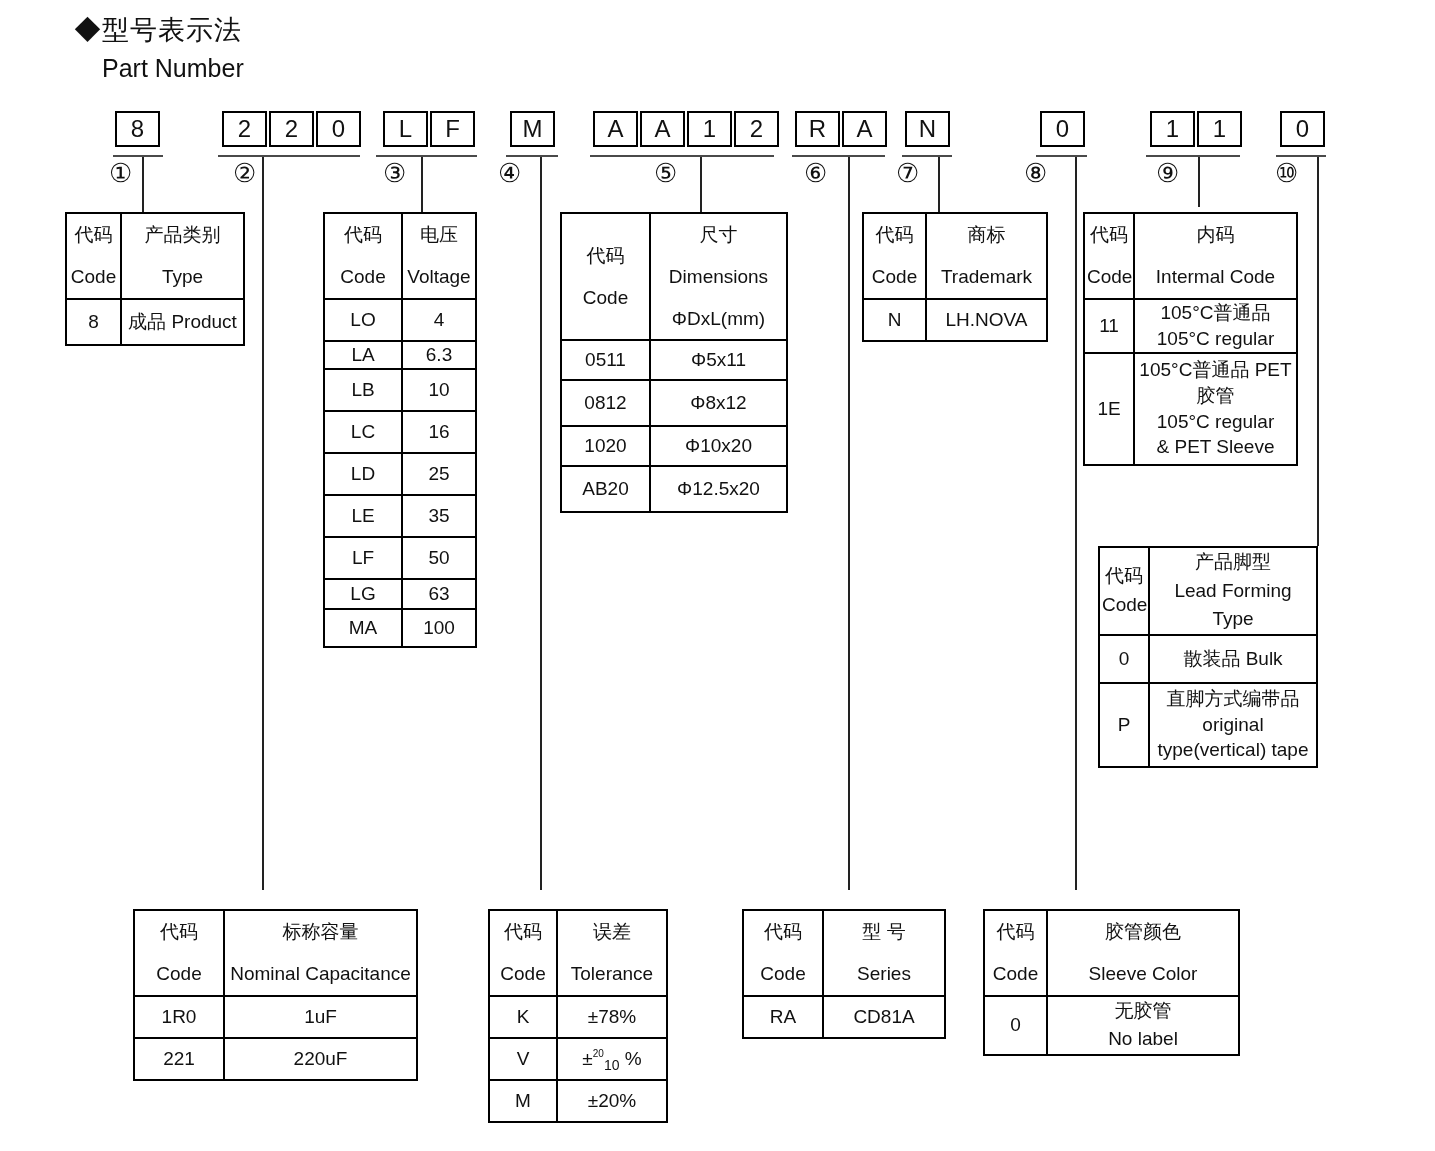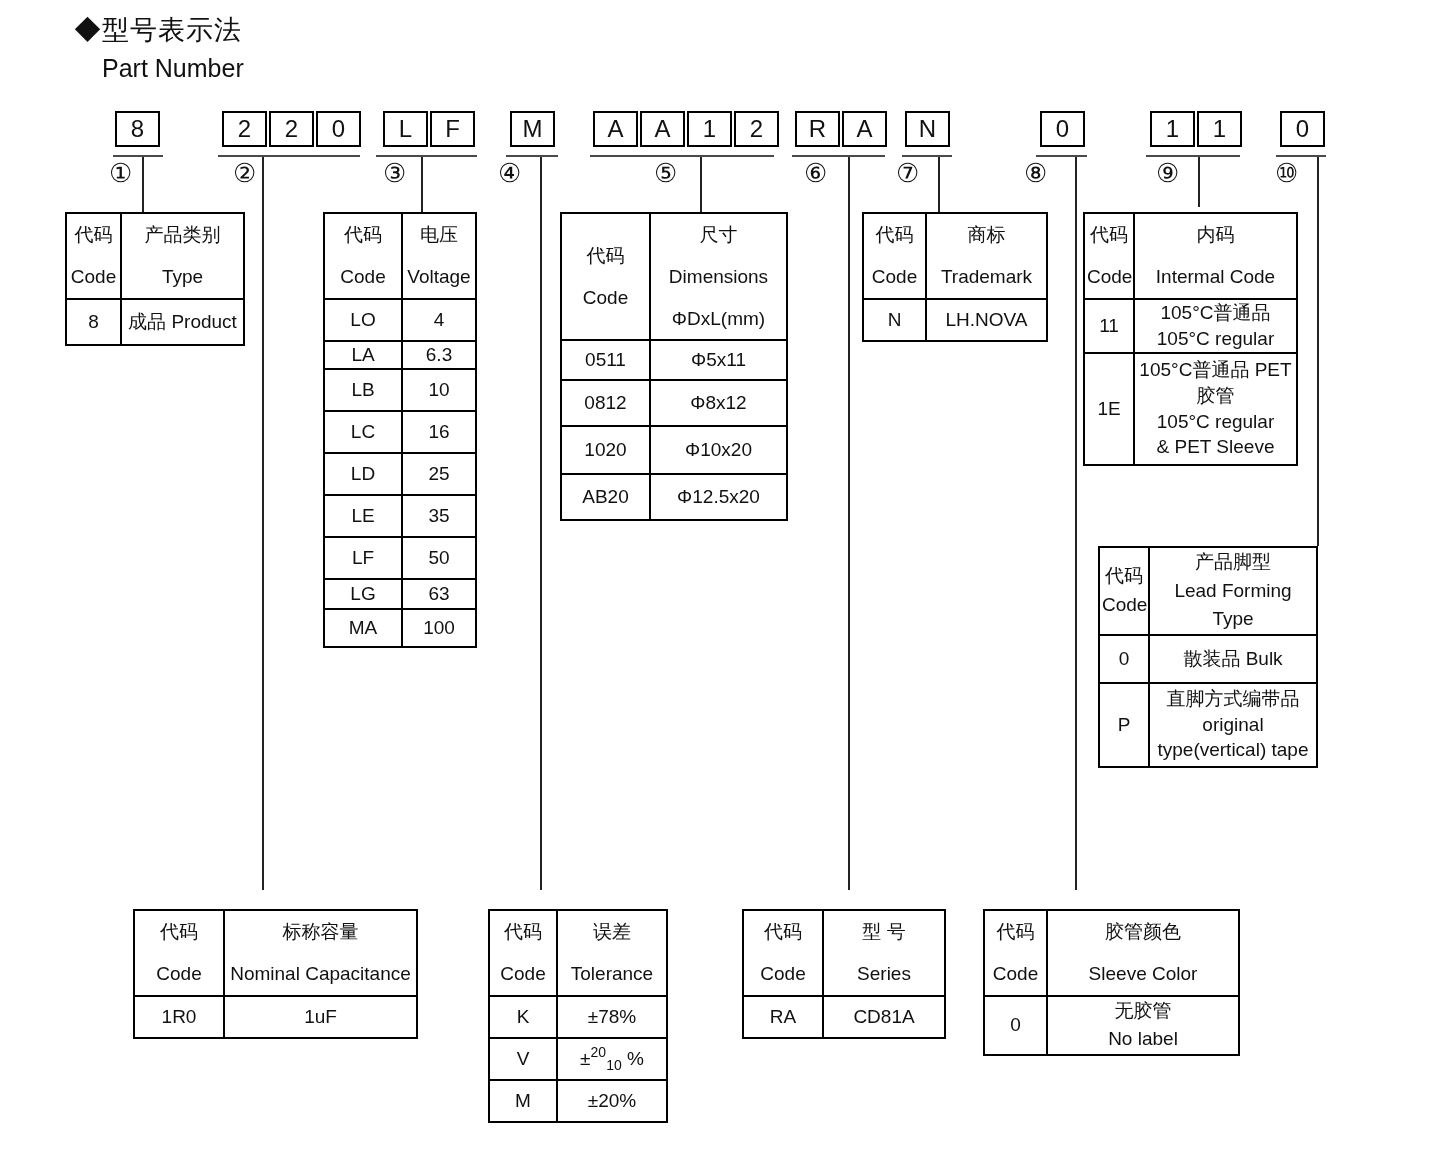--- a/index.html
+++ b/index.html
@@ -12,21 +12,21 @@
        justify-content:center;font-size:24px;background:#fff;}
   .ul{position:absolute;top:155px;height:2px;background:#4a4a4a;}
   .circ{position:absolute;top:160px;font-size:26px;line-height:1;}
   .vl{position:absolute;width:2px;background:#222;}
   .tbl{position:absolute;border-collapse:collapse;table-layout:fixed;text-align:center;
        font-size:19px;background:#fff;}
   .tbl td{border:2px solid #000;padding:0 2px;white-space:pre-line;vertical-align:middle;}
   .lh-loose{line-height:2.2;}
   .lh-mid{line-height:1.5;}
   .lh-tight{line-height:1.35;}
-  .sup{font-size:14px;position:relative;top:-8px;}
+  .sup{font-size:10px;position:relative;top:-8px;}
   .sub{font-size:14px;position:relative;top:5px;}
 </style>
 </head>
 <body>
 
 <div class="page">
 
   <div class="title-zh">◆型号表示法</div>
   <div class="title-en">Part Number</div>
 
@@ -186,21 +186,21 @@
 ΦDxL(mm)</td>
     </tr>
     <tr style="height:40px">
           <td>0511</td>
           <td>Φ5x11</td>
         </tr>
     <tr style="height:46px">
           <td>0812</td>
           <td>Φ8x12</td>
         </tr>
-    <tr style="height:48px">
+    <tr style="height:40px">
           <td>1020</td>
           <td>Φ10x20</td>
         </tr>
     <tr style="height:46px">
           <td>AB20</td>
           <td>Φ12.5x20</td>
         </tr>
   </tbody>
     </table>
 
@@ -285,20 +285,24 @@
         <tr style="height:84px">
       <td class="lh-loose">代码
 Code</td>
       <td class="lh-loose">标称容量
 Nominal Capacitance</td>
     </tr>
     <tr style="height:42px">
           <td>1R0</td>
           <td>1uF</td>
         </tr>
+    <tr style="height:42px">
+          <td>221</td>
+          <td>220uF</td>
+        </tr>
   </tbody>
     </table>
 
   <table class="tbl" style="left:488px;top:909px;width:180px">
     <colgroup>
         <col style="width:68px">
         <col>
       </colgroup>
     <tbody>
         <tr style="height:84px">

